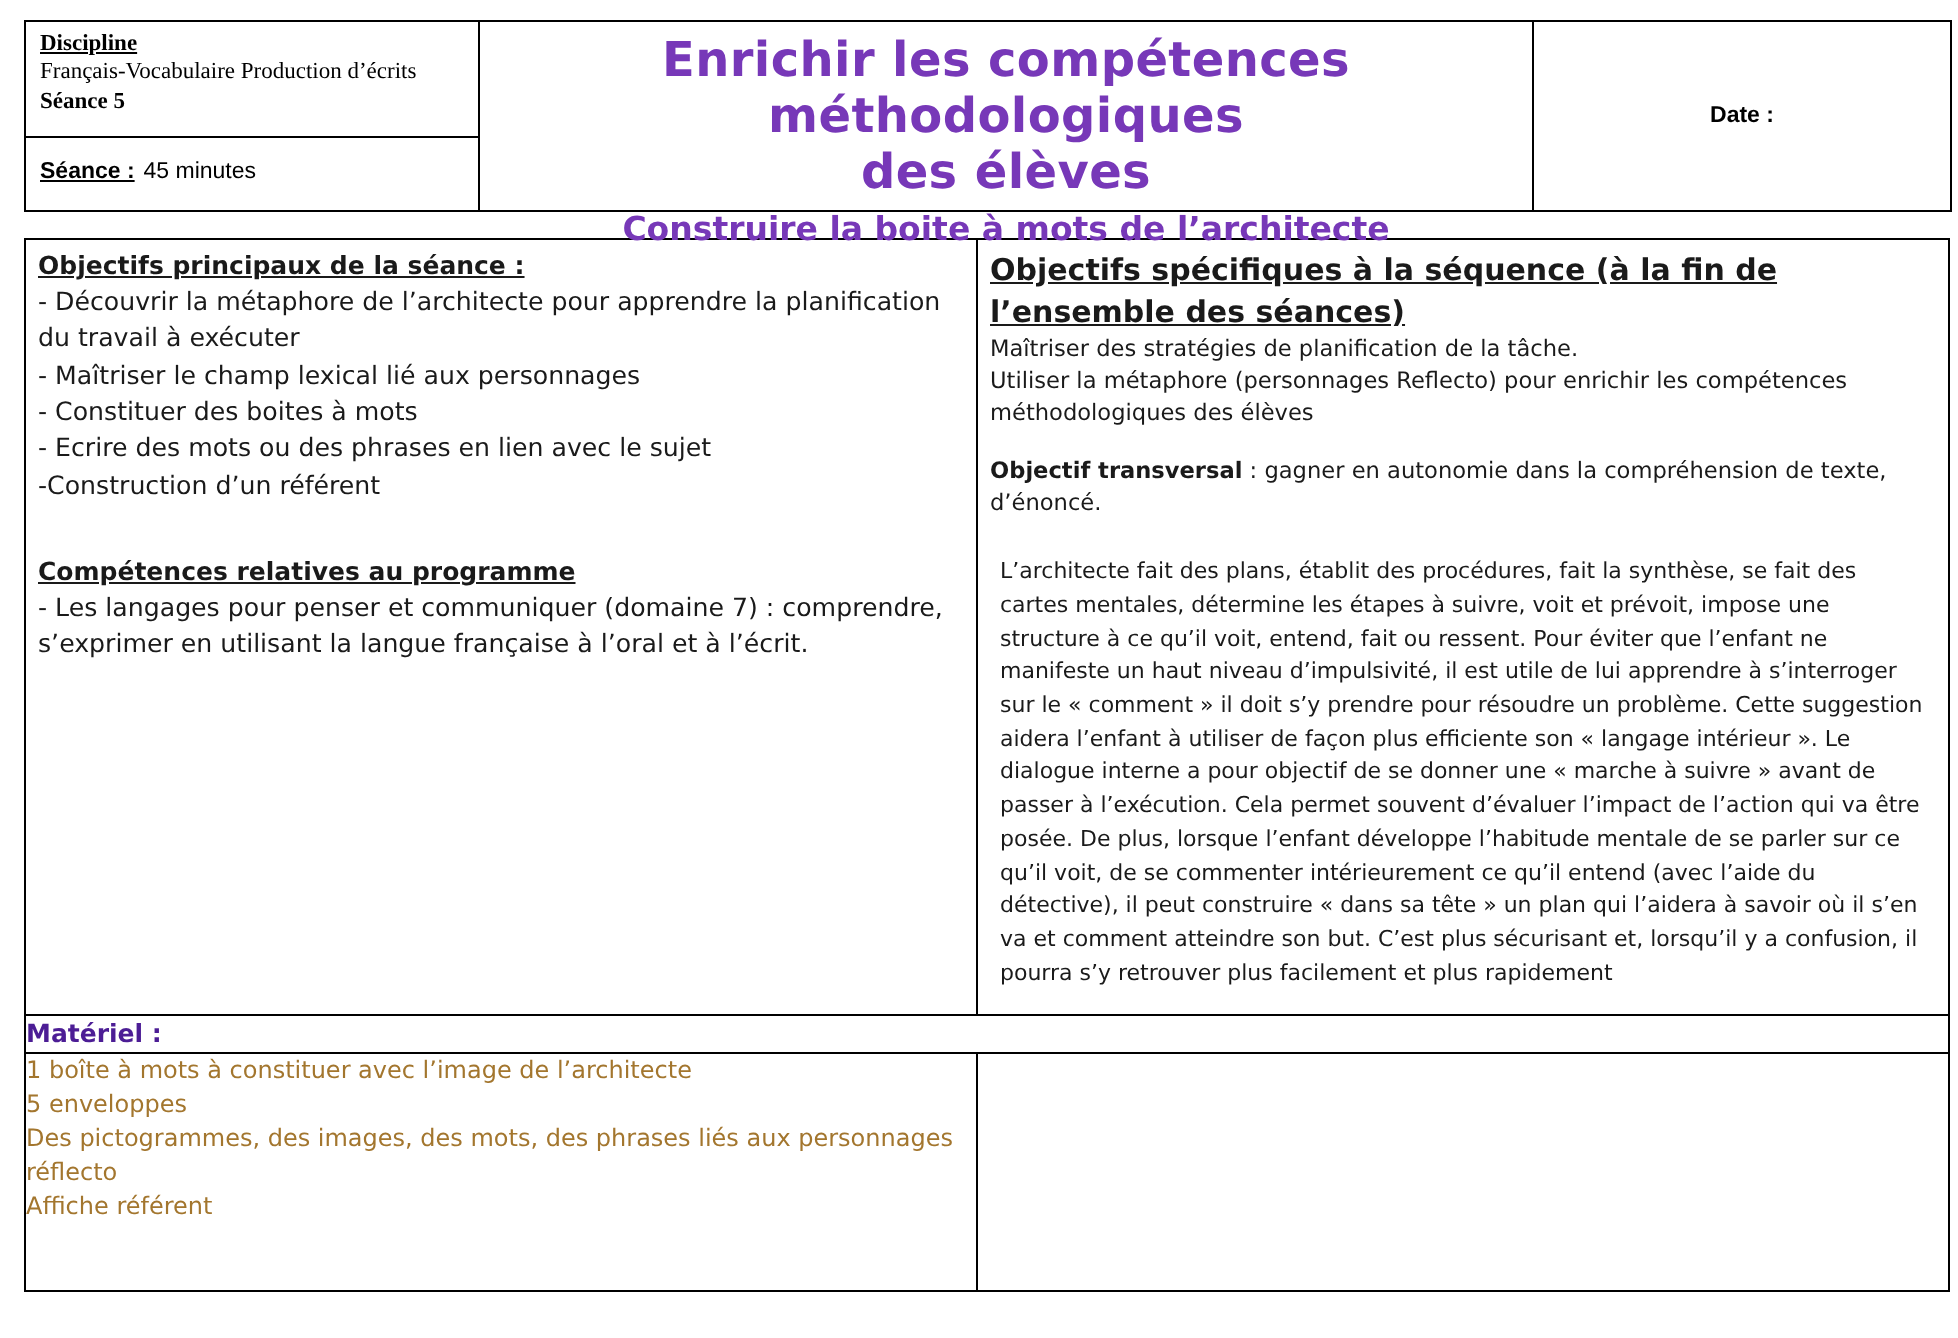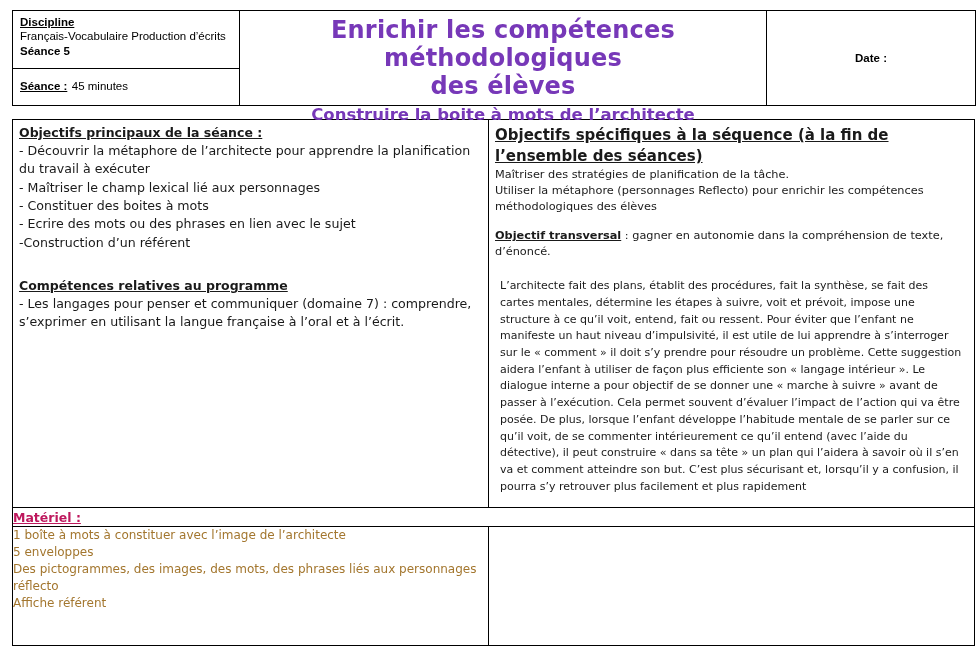--- a/index.html
+++ b/index.html
@@ -38,20 +38,21 @@
 
   .hdr-left-cell { width: 226px; padding: 0; }
   .hdr-title-cell { width: 526px; }
   .hdr-date-cell  { width: 208px; }
 
   .hdr-left-inner {
     padding: 4px 6px 6px 7px;
     height: 58px;
     box-sizing: border-box;
     border-bottom: 1.3px solid #000;
+    font-family: Liberation Serif, serif;
   }
   .hdr-left-duree {
     padding: 7px 6px 8px 7px;
     height: 36px;
     box-sizing: border-box;
   }
 
   .lbl-underline-bold {
     font-weight: bold;
     text-decoration: underline;
@@ -158,31 +159,29 @@
   .rc-para {
     font-family: "DejaVu Sans", sans-serif;
     font-size: 11px;
     color: #1a1a1a;
     line-height: 1.52;
     text-align: left;
     margin: 5px;
   }
   .rc-inline-head {
     font-weight: bold;
-    text-decoration: underline;
   }
 
   
   .mat-head-cell { padding: 5px 7px 5px 6px; }
   .mat-head {
     font-family: "DejaVu Sans", sans-serif;
     font-size: 12.5px;
     font-weight: bold;
-    text-decoration: underline;
-    color: #be185d;
+    color: #4c1d95;
     text-align: right;
   }
   .mat-list-cell { padding: 4px 7px 6px 6px; height: 118px; }
   .mat-line {
     font-family: "DejaVu Sans", sans-serif;
     font-size: 12px;
     color: #A3762E;
     line-height: 1.42;
   }
   .mat-empty-cell { height: 118px; }

